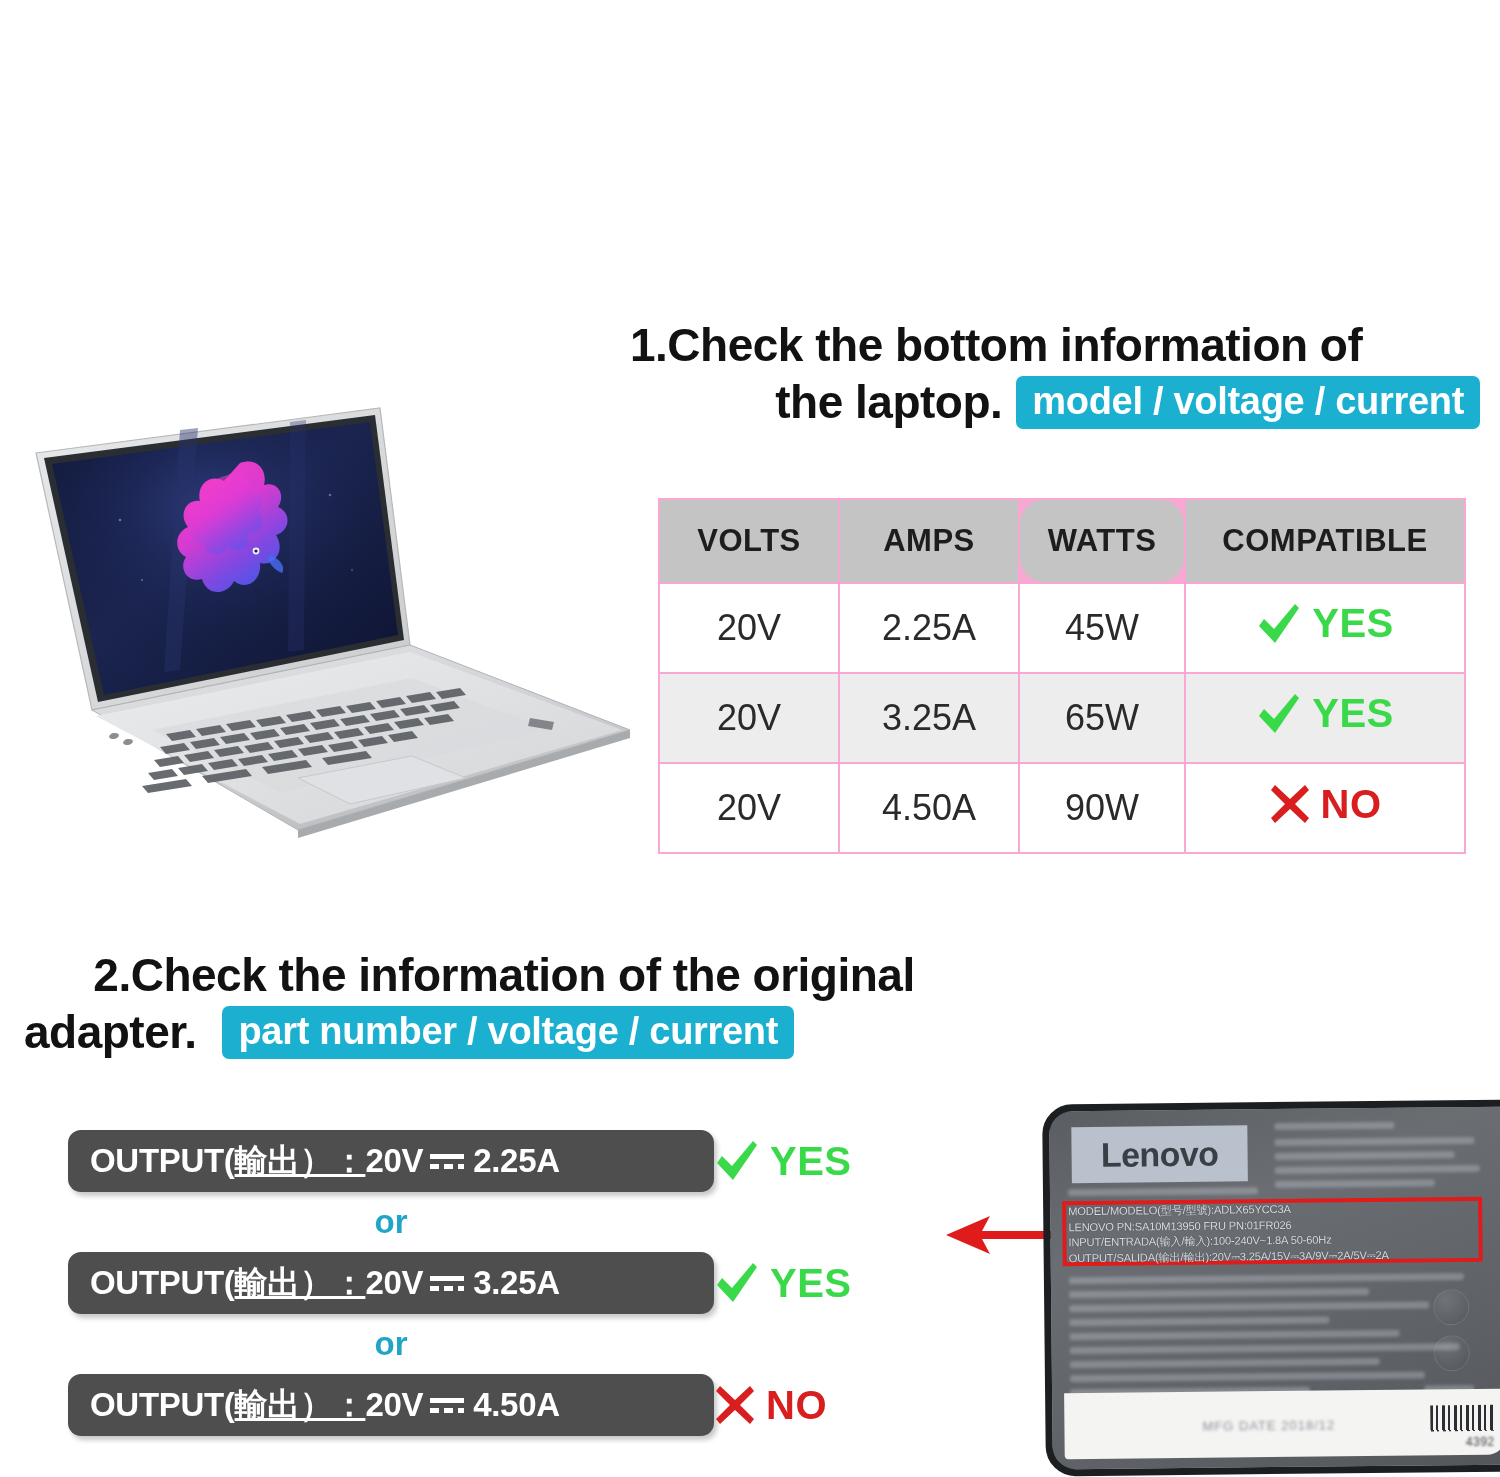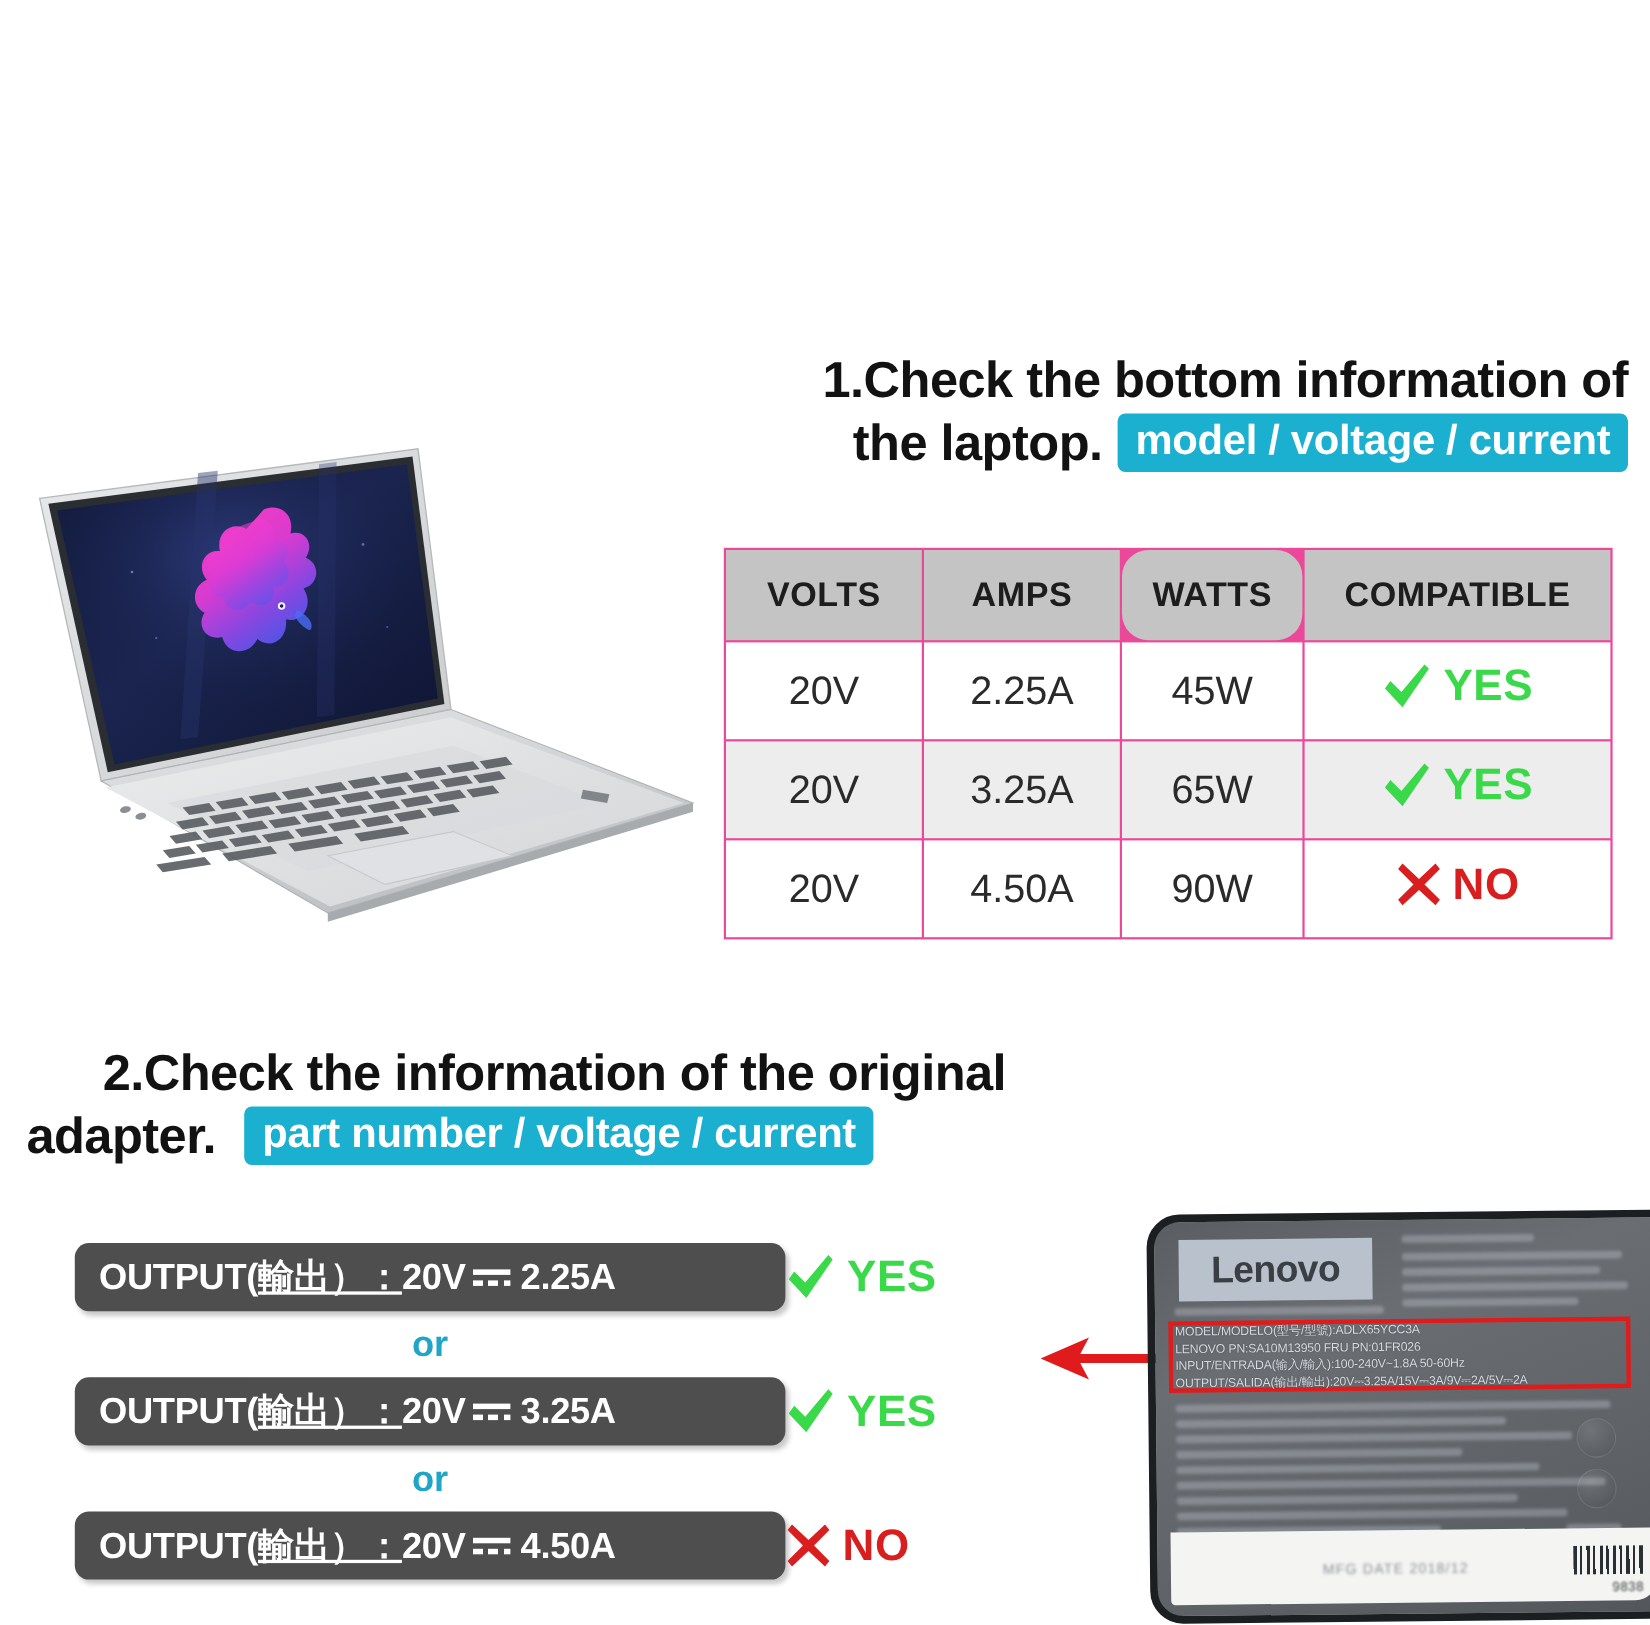--- a/index.html
+++ b/index.html
@@ -15,21 +15,20 @@
     font-family: "Liberation Sans", sans-serif;
     -webkit-font-smoothing: antialiased;
   }
 
   
   #section1-heading {
     position: absolute;
     left: 630px;
     top: 322px;
     width: 850px;
-    text-align: right;
   }
   .head-line {
     font-size: 46px;
     font-weight: 700;
     color: #121212;
     letter-spacing: -0.5px;
     line-height: 1.04;
     white-space: nowrap;
   }
   .head-line-2 {
@@ -61,21 +60,21 @@
   }
 
   
   #compat-table {
     position: absolute;
     left: 658px;
     top: 498px;
     width: 798px;
     border-collapse: separate;
     border-spacing: 2px;
-    background: #ec4899;
+    background: #f9a8d4;
     table-layout: fixed;
   }
   #compat-table th {
     background: #c4c4c4;
     color: #1d1d1d;
     font-size: 31px;
     font-weight: 600;
     letter-spacing: 0.5px;
     height: 80px;
     text-align: center;
@@ -626,17 +625,17 @@
       <div class="blur-line" style="left:18px; top:278px; width:240px;"></div>
       <div class="blur-line" style="left:18px; top:292px; width:330px;"></div>
 
       <div class="circle-emb" style="left:382px; top:182px; width:34px; height:34px;"></div>
       <div class="circle-emb" style="left:382px; top:228px; width:34px; height:34px;"></div>
       <div class="blur-line" style="left:372px; top:278px; width:50px;"></div>
 
       <div class="white-strip"></div>
       <div class="mfg-text">MFG DATE 2018/12</div>
       <div class="barcode"></div>
-      <div class="barcode-num">9838</div>
+      <div class="barcode-num">4392</div>
 
     </div>
   </div>
 </div>
 
 </body></html>

